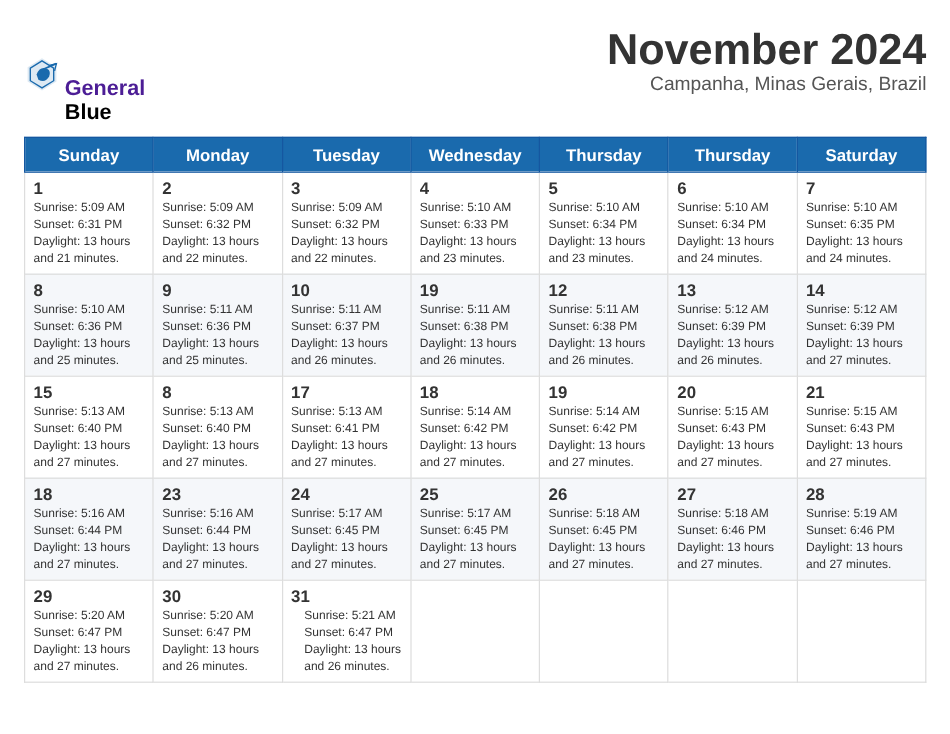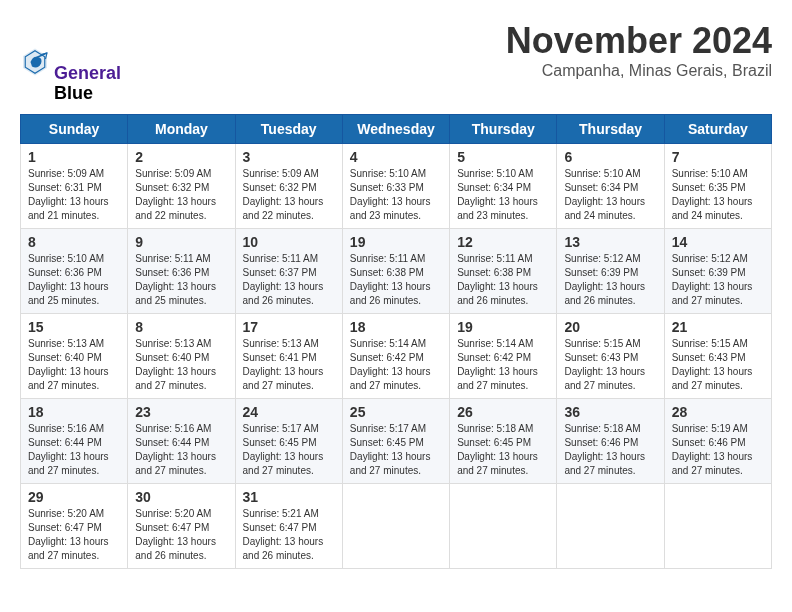--- a/index.html
+++ b/index.html
@@ -313,21 +313,21 @@
 and 27 minutes.</div>
         </td>
         <td>
           <span class="day-number">26</span>
           <div class="day-info" style="white-space: pre-line;">Sunrise: 5:18 AM
 Sunset: 6:45 PM
 Daylight: 13 hours
 and 27 minutes.</div>
         </td>
         <td>
-          <span class="day-number">36</span>
+          <span class="day-number">27</span>
           <div class="day-info" style="white-space: pre-line;">Sunrise: 5:18 AM
 Sunset: 6:46 PM
 Daylight: 13 hours
 and 27 minutes.</div>
         </td>
         <td>
           <span class="day-number">28</span>
           <div class="day-info" style="white-space: pre-line;">Sunrise: 5:19 AM
 Sunset: 6:46 PM
 Daylight: 13 hours
@@ -344,21 +344,21 @@
         </td>
         <td>
           <span class="day-number">30</span>
           <div class="day-info" style="white-space: pre-line;">Sunrise: 5:20 AM
 Sunset: 6:47 PM
 Daylight: 13 hours
 and 26 minutes.</div>
         </td>
         <td>
           <span class="day-number">31</span>
-          <div class="day-info" style="white-space: pre-line;">Sunrise: 5:21 AM
+          <div class="day-info" style="white-space: pre-line; margin-left: 11px;">Sunrise: 5:21 AM
 Sunset: 6:47 PM
 Daylight: 13 hours
 and 26 minutes.</div>
         </td>
         <td class="empty-cell"></td>
         <td class="empty-cell"></td>
         <td class="empty-cell"></td>
         <td class="empty-cell"></td>
       </tr>
     </tbody>

